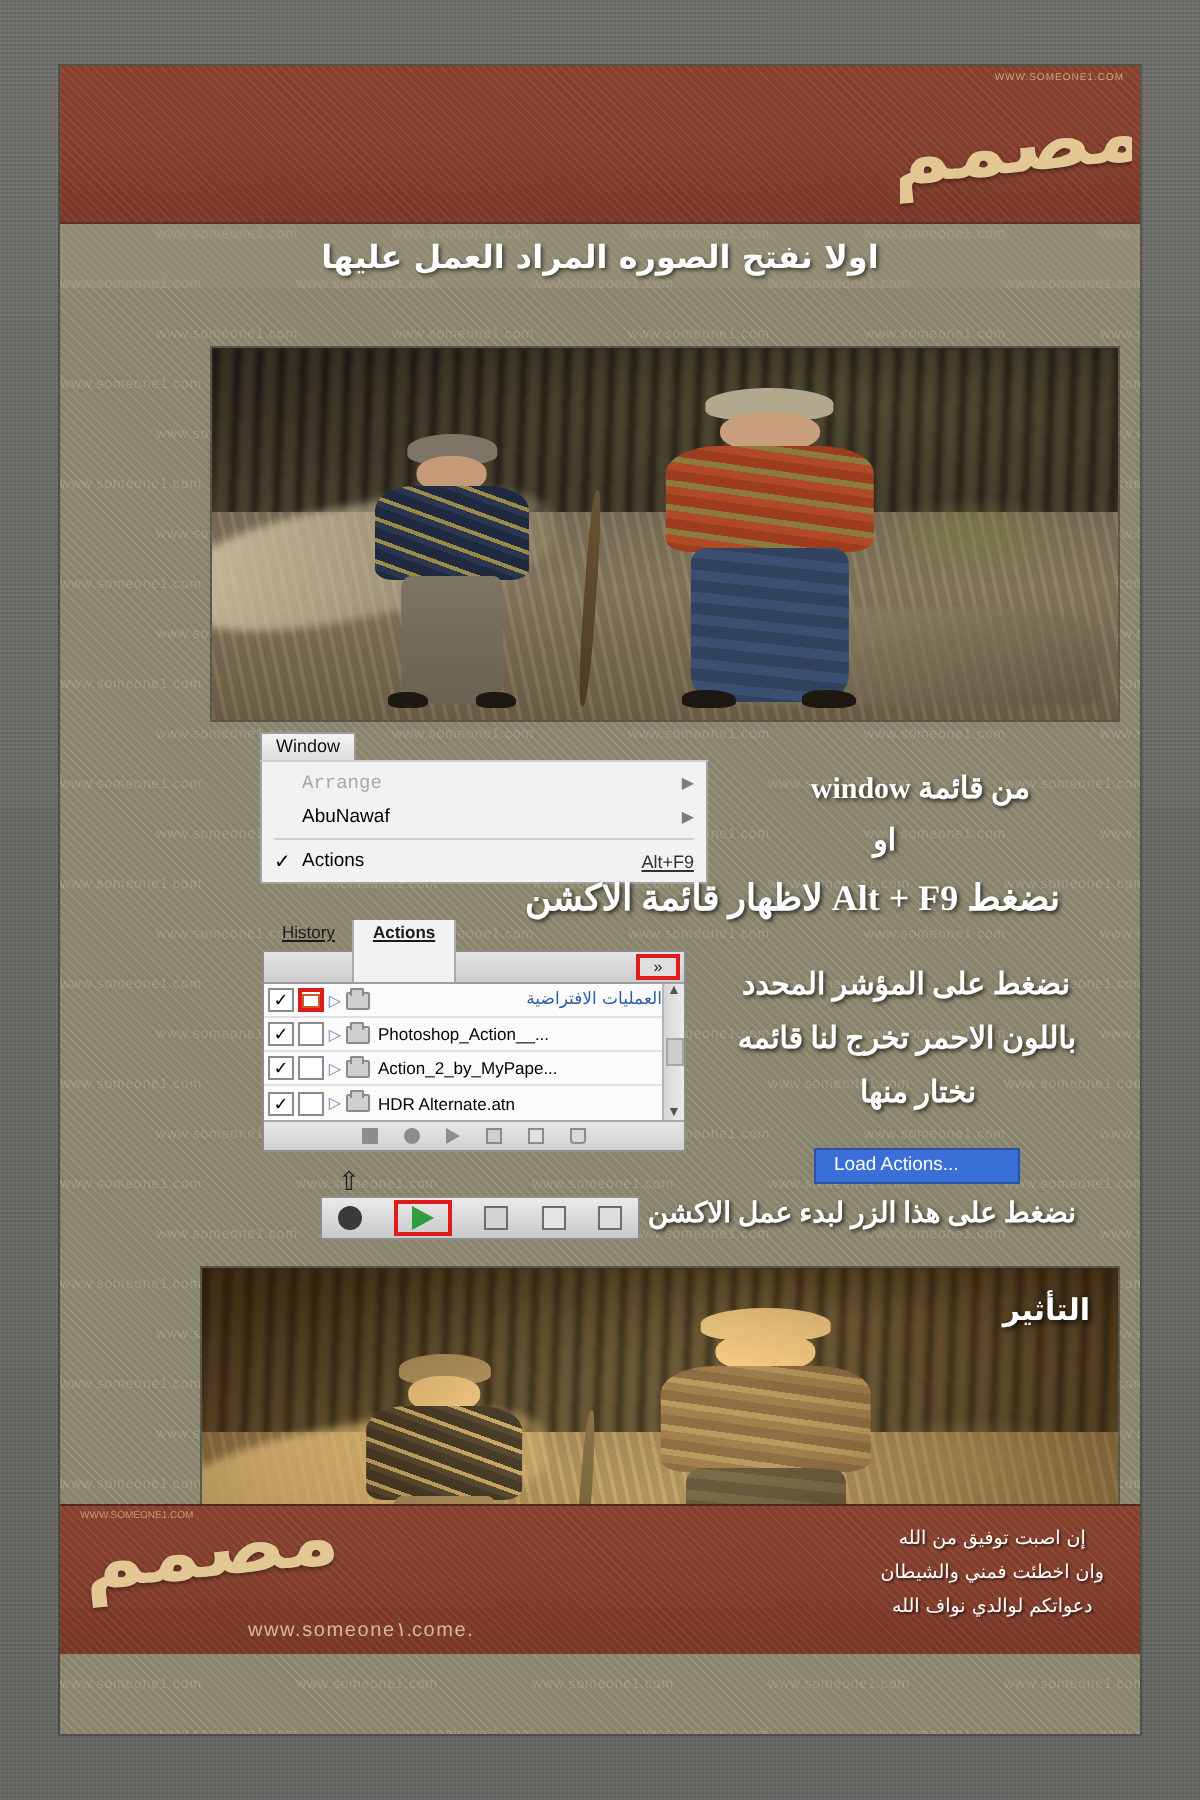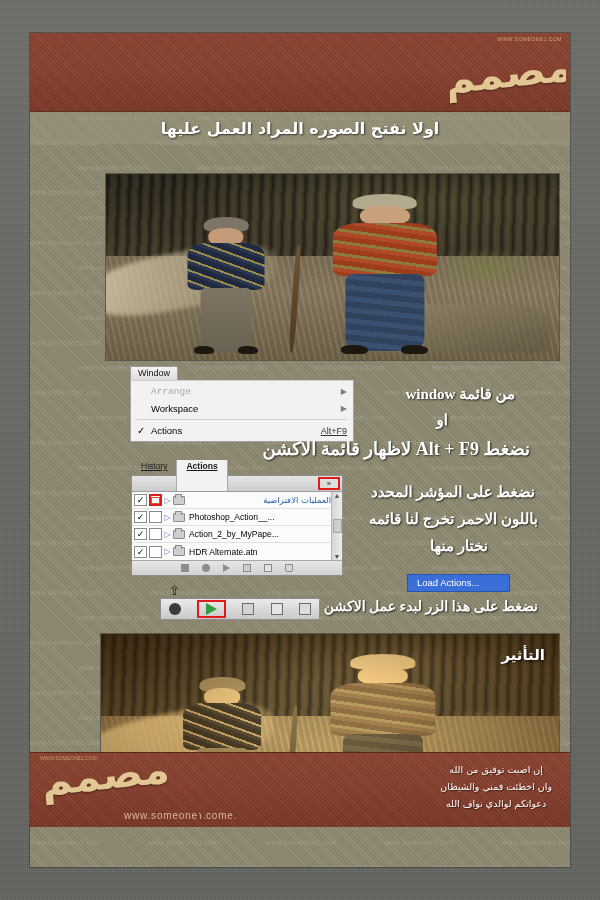--- a/index.html
+++ b/index.html
@@ -686,21 +686,21 @@
     <div id="window-menu">
       <div class="menu-tab">Window</div>
       <div class="menu-body">
         <div class="menu-item disabled">
           <span class="mi-check"></span>
           <span class="mi-label">Arrange</span>
           <span class="mi-arrow">▶</span>
         </div>
         <div class="menu-item">
           <span class="mi-check"></span>
-          <span class="mi-label">Workspace</span>
+          <span class="mi-label">AbuNawaf</span>
           <span class="mi-arrow">▶</span>
         </div>
         <div class="menu-sep"></div>
         <div class="menu-item">
           <span class="mi-check">✓</span>
           <span class="mi-label">Actions</span>
           <span class="mi-short">Alt+F9</span>
         </div>
       </div>
     </div>

